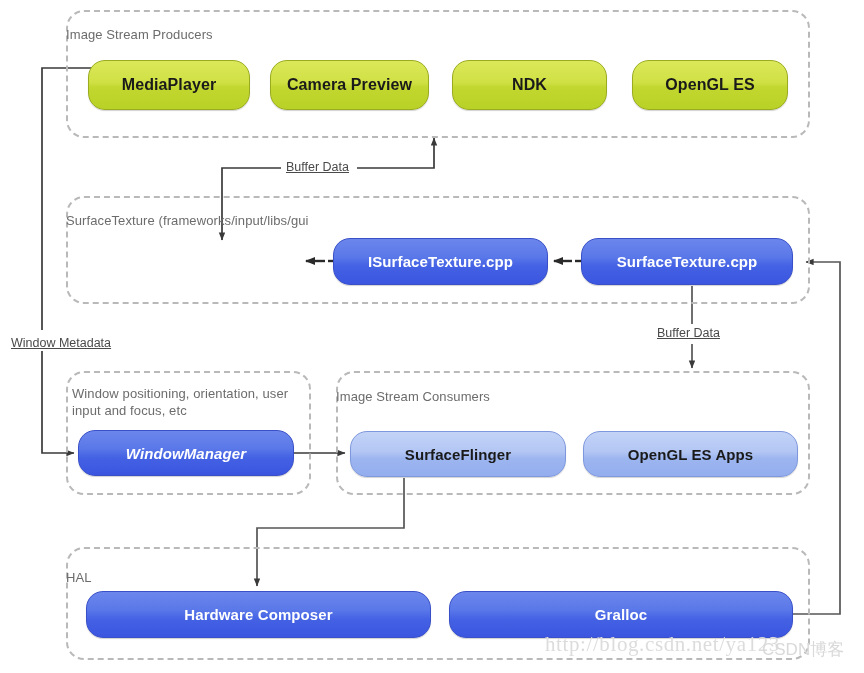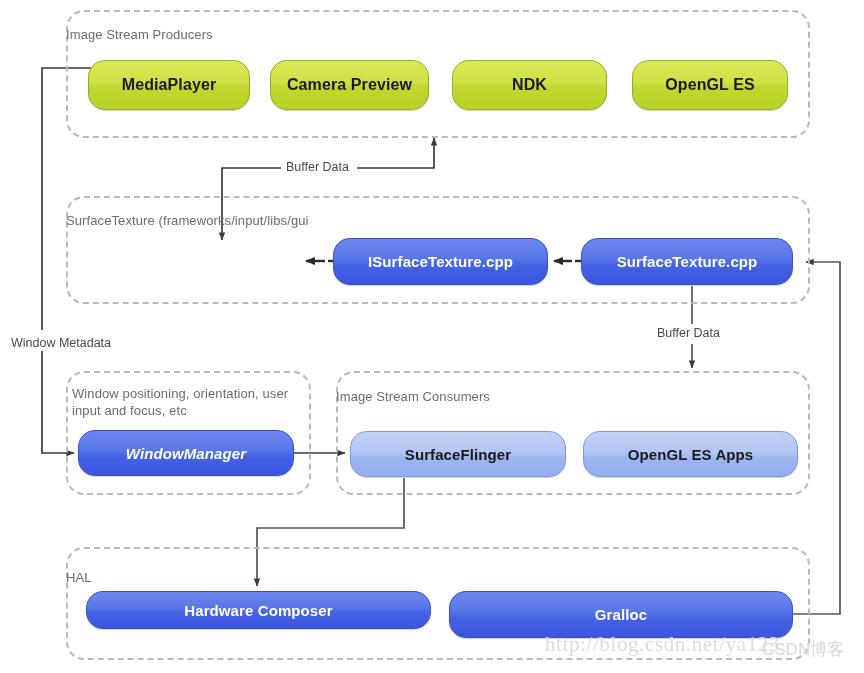--- a/index.html
+++ b/index.html
@@ -73,20 +73,21 @@
     box-shadow: 0 1px 1px rgba(0,0,0,0.18);
   }
   .edge-label {
     position: absolute;
     font-size: 12.5px;
     color: #4a4a4a;
     background: #ffffff;
     padding: 0 5px;
     white-space: nowrap;
     line-height: 15px;
+    text-decoration: underline;
   }
   .watermark {
     position: absolute;
     font-family: "Liberation Serif", serif;
     font-size: 21px;
     color: #dcdcdc;
     white-space: nowrap;
     letter-spacing: 0.6px;
   }
   .watermark-logo {
@@ -183,21 +184,21 @@
     <span>OpenGL ES Apps</span>
   </div>
   <div class="node lightblue" style="left:350px; top:431px; width:216px; height:46px;">
     <span>SurfaceFlinger</span>
   </div>
 
   <div class="group" style="left:66px; top:547px; width:744px; height:113px;">
   </div>
   <div class="group-title" style="left:66px; top:569px; width:744px;">HAL</div>
 
-  <div class="node blue" style="left:86px; top:591px; width:345px; height:38px;">
+  <div class="node blue" style="left:86px; top:591px; width:345px; height:47px;">
     <span>Hardware Composer</span>
   </div>
   <div class="node blue" style="left:449px; top:591px; width:344px; height:47px;">
     <span>Gralloc</span>
   </div>
 
   <div class="watermark" style="left:545px; top:632px;">
     <span>http://blog.csdn.net/ya</span><span>123</span>
   </div>
   <div class="watermark-logo" style="left:762px; top:638px;">CSDN博客</div>

